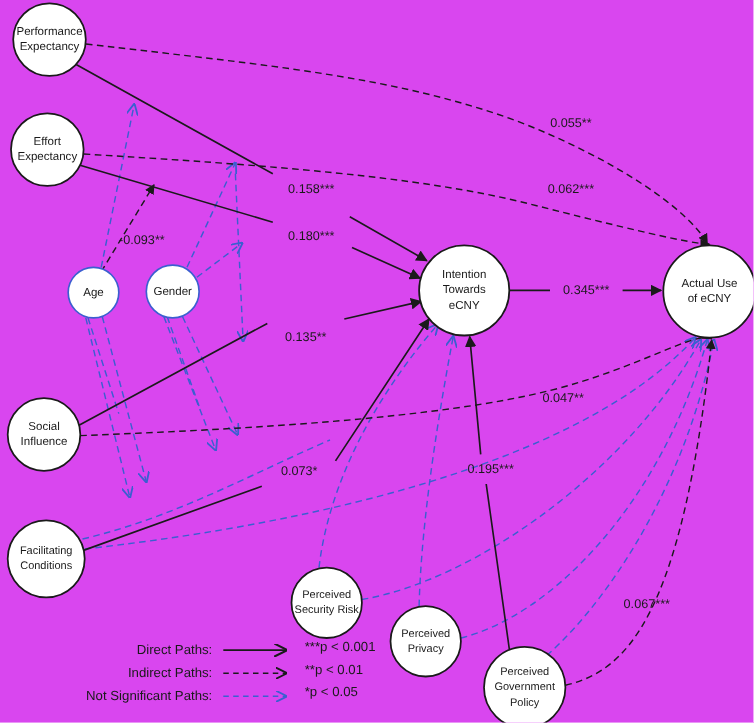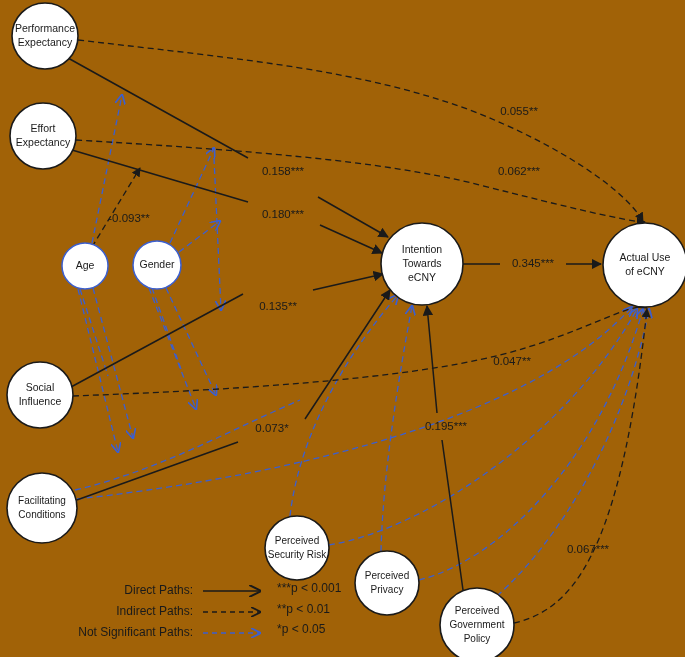--- a/index.html
+++ b/index.html
@@ -8,21 +8,21 @@
     padding: 0;
     background: #ffffff;
   }
   body {
     font-family: "Liberation Sans", sans-serif;
   }
   #canvas-wrap {
     position: relative;
     width: 685px;
     height: 657px;
-    background: #a16207;
+    background: #d946ef;
     overflow: hidden;
   }
   svg#sem-svg {
     display: block;
     width: 685px;
     height: 657px;
   }
   .node-circle {
     fill: #ffffff;
     stroke: #1a1a1a;

